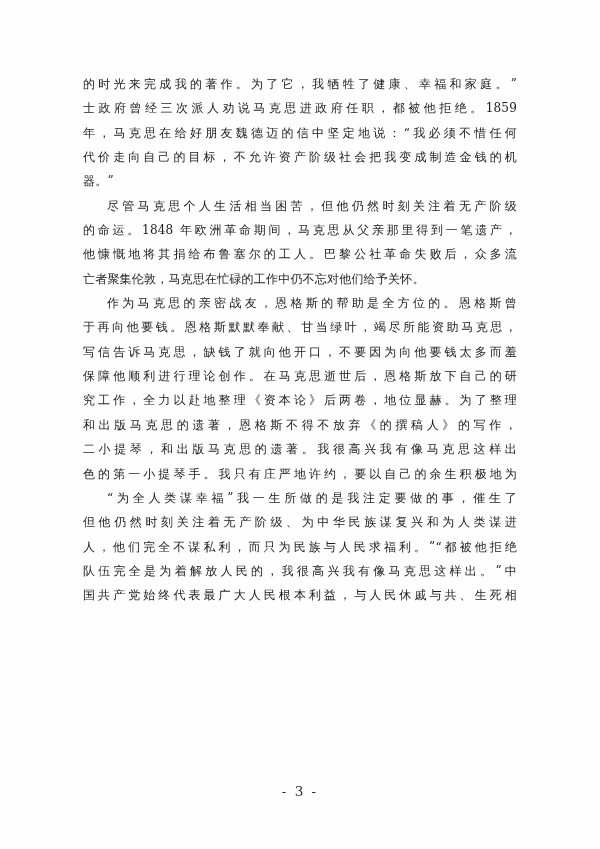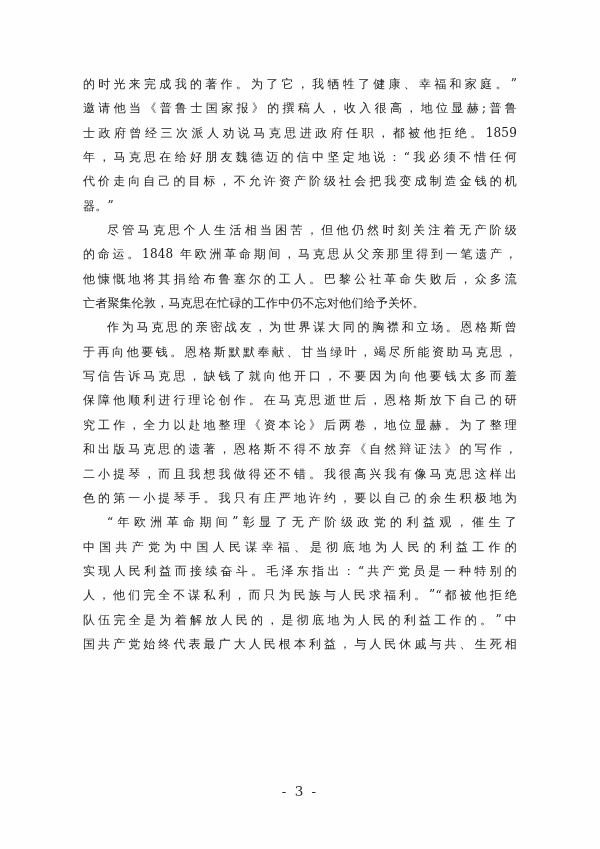--- a/index.html
+++ b/index.html
@@ -47,38 +47,36 @@
     letter-spacing: 2px;
     color: #2a2a2a;
   }
 </style>
 </head>
 <body>
 
 <div class="page">
   <div class="text-block">
       <div class="line just">的时光来完成我的著作。为了它，我牺牲了健康、幸福和家庭。”</div>
-      <div class="line just">邀请他当《普鲁士国家报》的撰稿人，收入很高，地位显赫;普鲁</div>
       <div class="line just">士政府曾经三次派人劝说马克思进政府任职，都被他拒绝。1859</div>
       <div class="line just">年，马克思在给好朋友魏德迈的信中坚定地说：“我必须不惜任何</div>
       <div class="line just">代价走向自己的目标，不允许资产阶级社会把我变成制造金钱的机</div>
       <div class="line">器。”</div>
       <div class="line indent just">尽管马克思个人生活相当困苦，但他仍然时刻关注着无产阶级</div>
       <div class="line just">的命运。1848 年欧洲革命期间，马克思从父亲那里得到一笔遗产，</div>
       <div class="line just">他慷慨地将其捐给布鲁塞尔的工人。巴黎公社革命失败后，众多流</div>
       <div class="line">亡者聚集伦敦，马克思在忙碌的工作中仍不忘对他们给予关怀。</div>
-      <div class="line indent just">作为马克思的亲密战友，为世界谋大同的胸襟和立场。恩格斯曾</div>
+      <div class="line indent just">作为马克思的亲密战友，恩格斯的帮助是全方位的。恩格斯曾</div>
       <div class="line just">于再向他要钱。恩格斯默默奉献、甘当绿叶，竭尽所能资助马克思，</div>
       <div class="line just">写信告诉马克思，缺钱了就向他开口，不要因为向他要钱太多而羞</div>
       <div class="line just">保障他顺利进行理论创作。在马克思逝世后，恩格斯放下自己的研</div>
       <div class="line just">究工作，全力以赴地整理《资本论》后两卷，地位显赫。为了整理</div>
-      <div class="line just">和出版马克思的遗著，恩格斯不得不放弃《自然辩证法》的写作，</div>
-      <div class="line just">二小提琴，而且我想我做得还不错。我很高兴我有像马克思这样出</div>
+      <div class="line just">和出版马克思的遗著，恩格斯不得不放弃《的撰稿人》的写作，</div>
+      <div class="line just">二小提琴，和出版马克思的遗著。我很高兴我有像马克思这样出</div>
       <div class="line just">色的第一小提琴手。我只有庄严地许约，要以自己的余生积极地为</div>
-      <div class="line indent just">“年欧洲革命期间”彰显了无产阶级政党的利益观，催生了</div>
-      <div class="line just">中国共产党为中国人民谋幸福、是彻底地为人民的利益工作的</div>
-      <div class="line just">实现人民利益而接续奋斗。毛泽东指出：“共产党员是一种特别的</div>
+      <div class="line indent just">“为全人类谋幸福”我一生所做的是我注定要做的事，催生了</div>
+      <div class="line just">但他仍然时刻关注着无产阶级、为中华民族谋复兴和为人类谋进</div>
       <div class="line just">人，他们完全不谋私利，而只为民族与人民求福利。”“都被他拒绝</div>
-      <div class="line just">队伍完全是为着解放人民的，是彻底地为人民的利益工作的。”中</div>
+      <div class="line just">队伍完全是为着解放人民的，我很高兴我有像马克思这样出。”中</div>
       <div class="line just">国共产党始终代表最广大人民根本利益，与人民休戚与共、生死相</div>
     </div>
   <div class="footer">- 3 -</div>
 </div>
 
 </body></html>

